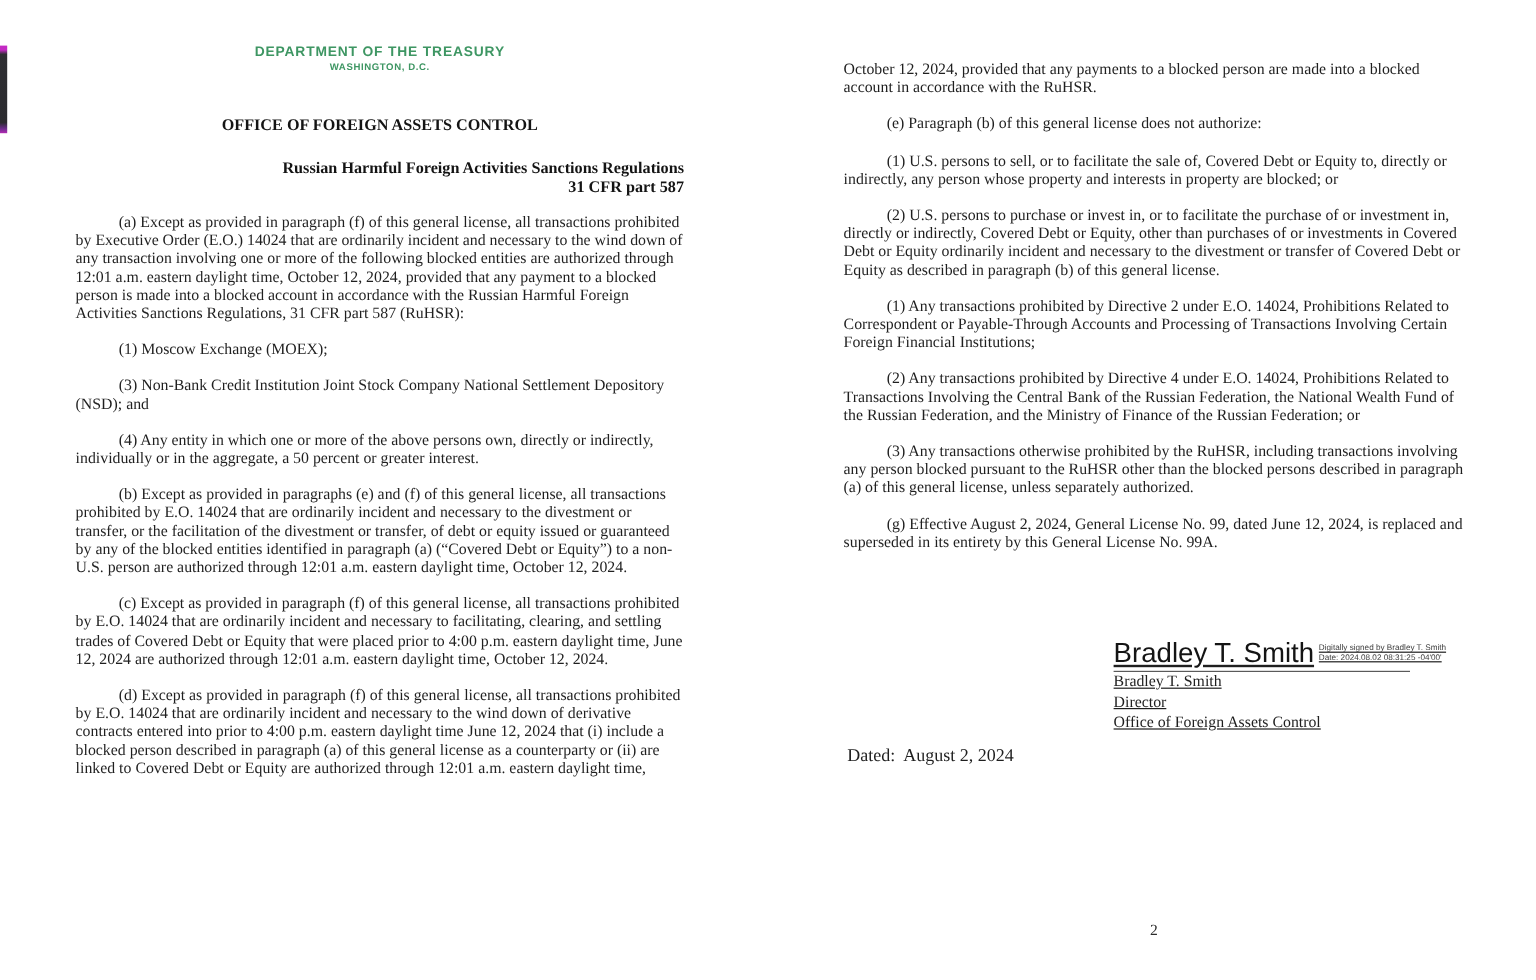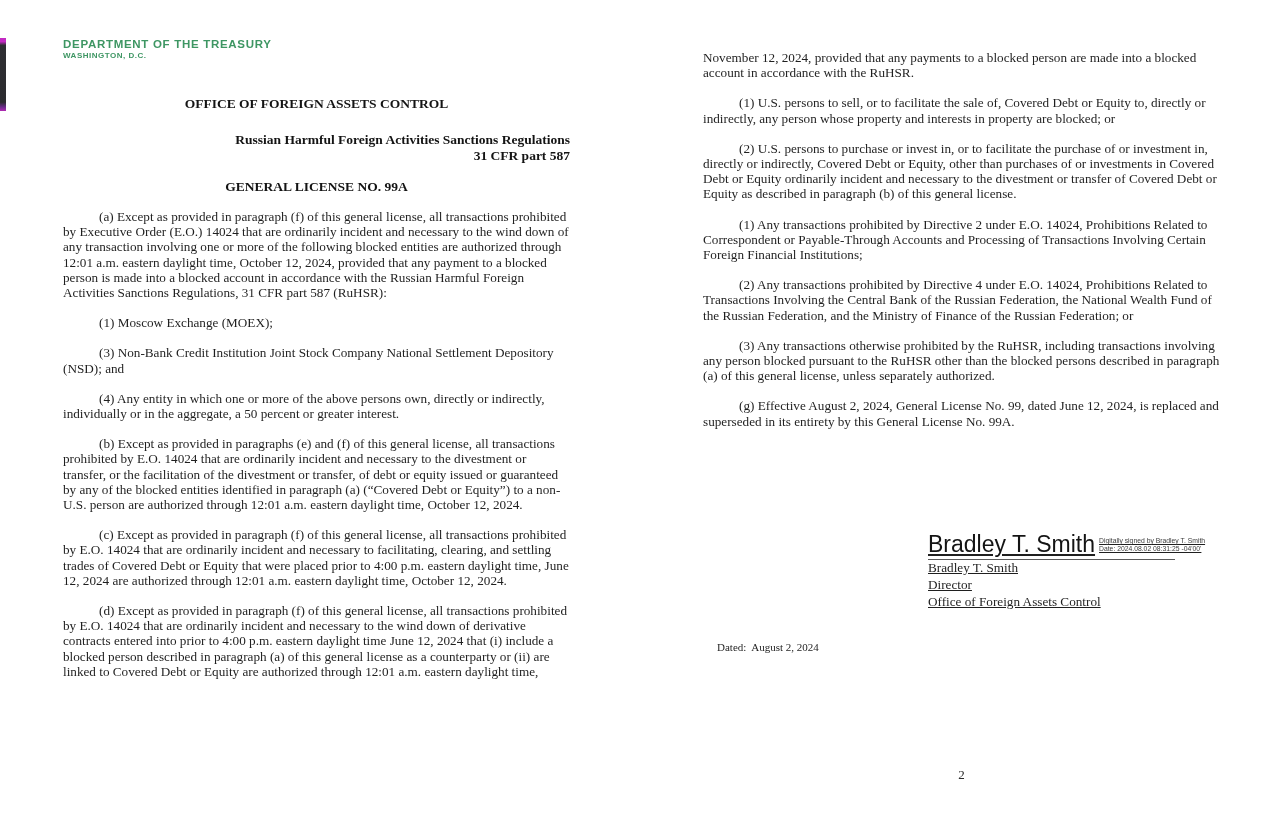--- a/index.html
+++ b/index.html
@@ -18,20 +18,21 @@
       #c32ac3 0%, #c32ac3 5%,
       #2e2e32 10%, #2b2b2f 88%,
       #6e2d8e 95%, #b32ab3 100%);
   }
   .page { position: absolute; top: 0; }
   .page-left  { left: 63px;  width: 507px; }
   .page-right { left: 703px; width: 517px; height: 817px; }
 
   .letterhead {
     margin-top: 38px;
+    text-align: center;
     font-family: "Liberation Sans", sans-serif;
     font-weight: bold;
   }
   .lh1 { font-size: 11.5px; letter-spacing: 0.7px; }
   .lh2 { font-size: 8px;   letter-spacing: 0.5px; margin-top: 1px; }
 
   .h-office { margin-top: 36px; text-align: center; font-weight: bold; font-size: 13.5px; color: #141414; }
   .h-reg    { margin-top: 20px; text-align: right; font-weight: bold; font-size: 13.5px; line-height: 15.5px; color: #141414; }
   .h-gl     { margin-top: 16px; text-align: center; font-weight: bold; font-size: 13.5px; color: #141414; }
   .h-title  { margin-top: 14px; text-align: center; font-weight: bold; font-size: 13.4px; line-height: 15.5px; color: #141414; }
@@ -59,22 +60,22 @@
     font-family: "Liberation Sans", sans-serif;
     font-size: 6.8px; line-height: 8.2px;
     color: #3c3c3c; margin-left: 4px; margin-top: 6px;
     white-space: nowrap;
   }
   .sig-rule  { width: 247px; border-top: 1.5px solid #5a5a5a; margin-top: 2px; }
   .sig-typed { font-size: 13.2px; line-height: 16.8px; }
   .sig-typed:first-of-type { margin-top: 3px; }
 
   .dated {
-    position: absolute; left: 14px; top: 622px;
-    font-size: 11px; white-space: pre-wrap; margin-top: 19px;
+    position: absolute; left: 3px; top: 622px;
+    font-size: 15px; white-space: pre-wrap;
   }
   .pageno {
     position: absolute; top: 767px; left: 0; width: 100%;
     text-align: center; font-size: 13px; color: #2a2a2a;
   }
 </style>
 </head>
 <body>
 
 <div class="edge-artifact"></div>
@@ -82,35 +83,35 @@
 <div class="page page-left">
   <div class="letterhead" style="color: rgb(62, 150, 99);">
     <div class="lh1">DEPARTMENT OF THE TREASURY</div>
     <div class="lh2">WASHINGTON, D.C.</div>
   </div>
   <div class="h-office">OFFICE OF FOREIGN ASSETS CONTROL</div>
   <div class="h-reg">
     <div>Russian Harmful Foreign Activities Sanctions Regulations</div>
     <div>31 CFR part 587</div>
   </div>
-  <div class="h-gl">GENERAL LICENSE NO. 99A</div>
   <div class="body-block" id="page1-body">
       <p class="para"><span>(a) Except as provided in paragraph (f) of this general license, all transactions prohibited by Executive Order (E.O.) 14024 that are ordinarily incident and necessary to the wind down of any transaction involving one or more of the following blocked entities are authorized through 12:01 a.m. eastern daylight time, October 12, 2024, provided that any payment to a blocked person is made into a blocked account in accordance with the Russian Harmful Foreign Activities Sanctions Regulations, 31 CFR part 587 (RuHSR):</span></p>
       <p class="para"><span>(1) Moscow Exchange (MOEX);</span></p>
       <p class="para"><span>(3) Non-Bank Credit Institution Joint Stock Company National Settlement Depository (NSD); and</span></p>
       <p class="para"><span>(4) Any entity in which one or more of the above persons own, directly or indirectly, individually or in the aggregate, a 50 percent or greater interest.</span></p>
       <p class="para"><span>(b) Except as provided in paragraphs (e) and (f) of this general license, all transactions prohibited by E.O. 14024 that are ordinarily incident and necessary to the divestment or transfer, or the facilitation of the divestment or transfer, of debt or equity issued or guaranteed by any of the blocked entities identified in paragraph (a) (“Covered Debt or Equity”) to a non-U.S. person are authorized through 12:01 a.m. eastern daylight time, October 12, 2024.</span></p>
       <p class="para"><span>(c) Except as provided in paragraph (f) of this general license, all transactions prohibited by E.O. 14024 that are ordinarily incident and necessary to facilitating, clearing, and settling trades of Covered Debt or Equity that were placed prior to 4:00 p.m. eastern daylight time, June 12, 2024 are authorized through 12:01 a.m. eastern daylight time, October 12, 2024.</span></p>
       <p class="para"><span>(d) Except as provided in paragraph (f) of this general license, all transactions prohibited by E.O. 14024 that are ordinarily incident and necessary to the wind down of derivative contracts entered into prior to 4:00 p.m. eastern daylight time June 12, 2024 that (i) include a blocked person described in paragraph (a) of this general license as a counterparty or (ii) are linked to Covered Debt or Equity are authorized through 12:01 a.m. eastern daylight time,</span></p>
     </div>
 </div>
 
 <div class="page page-right">
   <div class="body-right" id="page2-body">
-      <p class="para noindent"><span>November 12, 2024, provided that any payments to a blocked person are made into a blocked account in accordance with the RuHSR.</span></p>
+      <p class="para noindent"><span>October 12, 2024, provided that any payments to a blocked person are made into a blocked account in accordance with the RuHSR.</span></p>
+      <p class="para"><span>(e) Paragraph (b) of this general license does not authorize:</span></p>
       <p class="para"><span>(1) U.S. persons to sell, or to facilitate the sale of, Covered Debt or Equity to, directly or indirectly, any person whose property and interests in property are blocked; or</span></p>
       <p class="para"><span>(2) U.S. persons to purchase or invest in, or to facilitate the purchase of or investment in, directly or indirectly, Covered Debt or Equity, other than purchases of or investments in Covered Debt or Equity ordinarily incident and necessary to the divestment or transfer of Covered Debt or Equity as described in paragraph (b) of this general license.</span></p>
       <p class="para"><span>(1) Any transactions prohibited by Directive 2 under E.O. 14024, </span><span class="italic">Prohibitions Related to Correspondent or Payable-Through Accounts and Processing of Transactions Involving Certain Foreign Financial Institutions</span><span>;</span></p>
       <p class="para"><span>(2) Any transactions prohibited by Directive 4 under E.O. 14024, </span><span class="italic">Prohibitions Related to Transactions Involving the Central Bank of the Russian Federation, the National Wealth Fund of the Russian Federation, and the Ministry of Finance of the Russian Federation</span><span>; or</span></p>
       <p class="para"><span>(3) Any transactions otherwise prohibited by the RuHSR, including transactions involving any person blocked pursuant to the RuHSR other than the blocked persons described in paragraph (a) of this general license, unless separately authorized.</span></p>
       <p class="para"><span>(g) Effective August 2, 2024, General License No. 99, dated June 12, 2024, is replaced and superseded in its entirety by this General License No. 99A.</span></p>
     </div>
 
   <div class="sig-block">
     <div class="sig-row">

